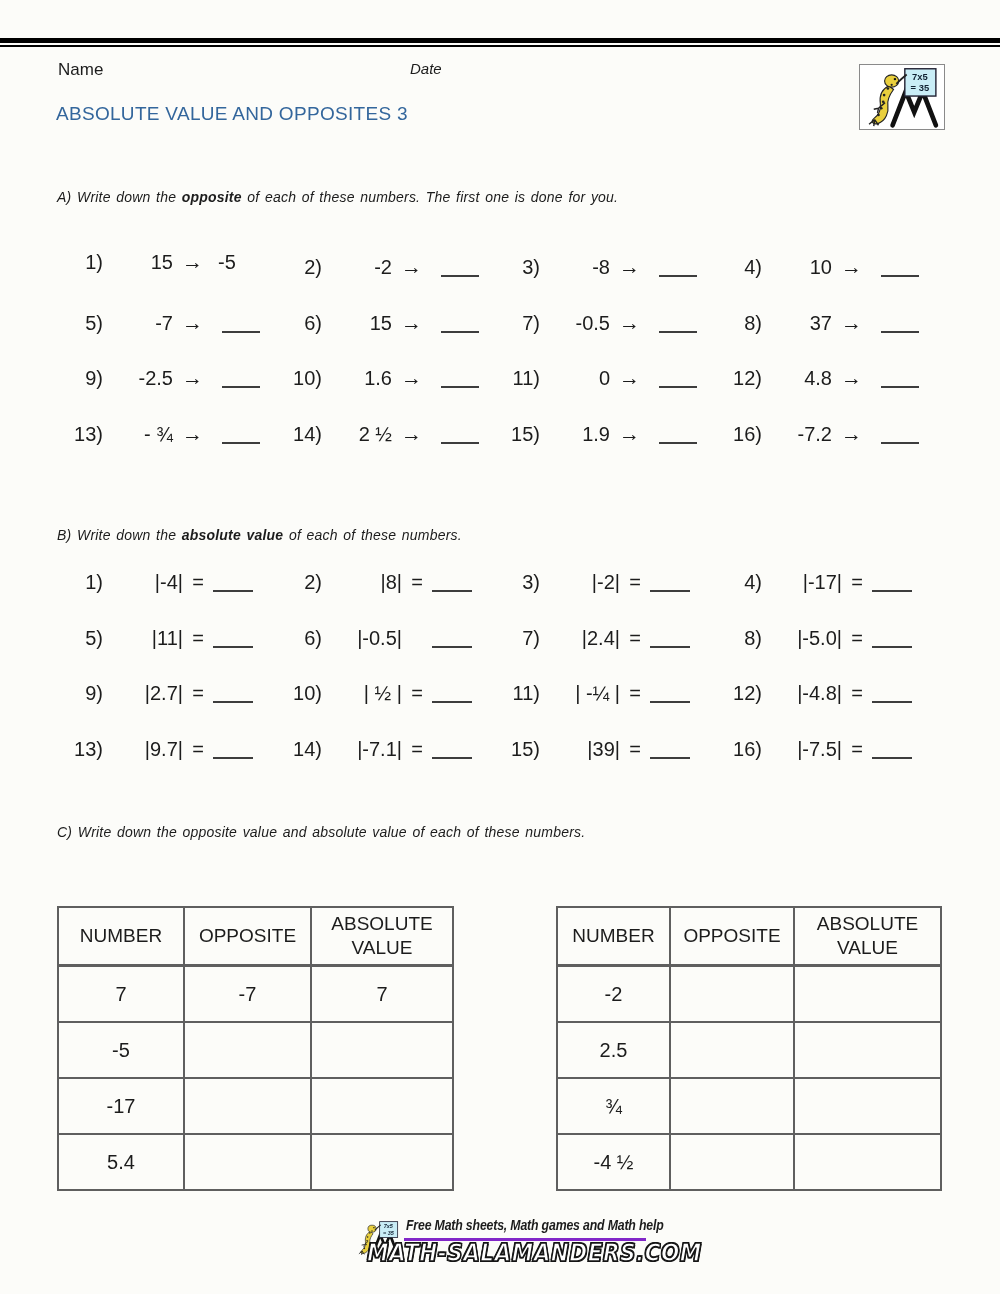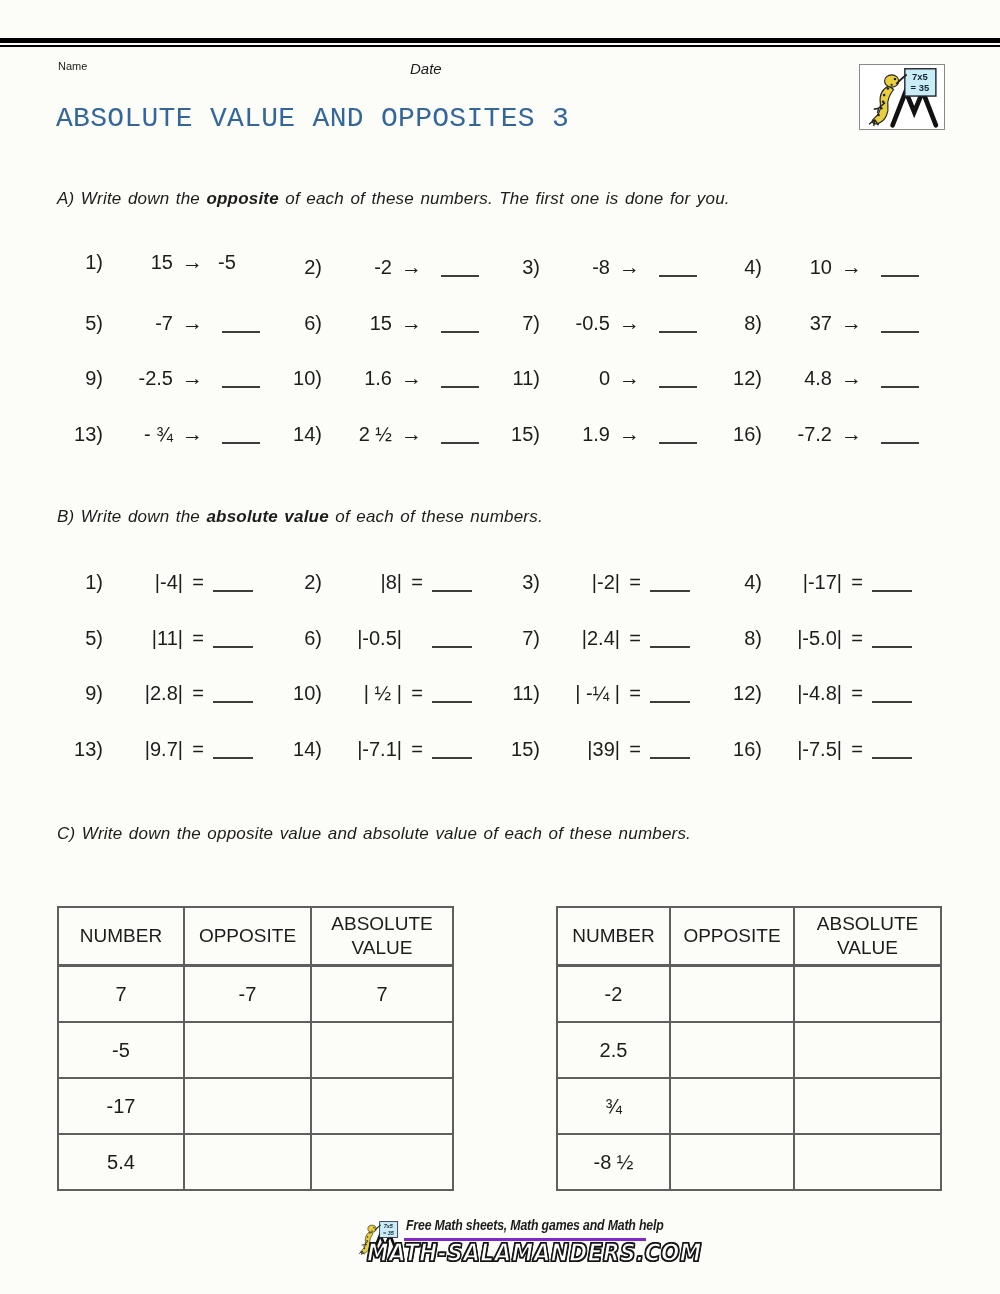--- a/index.html
+++ b/index.html
@@ -6,32 +6,32 @@
   body {
     width:1000px; height:1294px; position:relative;
     background:#fcfcf9; color:#1c1c1c;
     font-family:"Liberation Sans", sans-serif;
     overflow:hidden;
   }
   
   .top-rule { position:absolute; left:0; right:0; top:38px; height:10px;
     background:linear-gradient(#000 0 5px, #fcfcf9 5px 7px, #000 7px 9px, transparent 9px); }
 
-  .name-label { position:absolute; left:58px; top:60px; font-size:11px; }
+  .name-label { position:absolute; left:58px; top:60px; font-size:17px; }
   .date-label { position:absolute; left:410px; top:60px; font-size:15px;font-style:italic; }
 
-  .page-title { position:absolute; left:56px; top:103px; font-family:Liberation Mono, monospace;
-    font-size:28px; letter-spacing:0.3px; white-space:nowrap; }
+  .page-title { position:absolute; left:56px; top:103px; font-family:Liberation Sans, sans-serif;
+    font-size:19px; letter-spacing:0.3px; white-space:nowrap; }
 
   .corner-logo { position:absolute; left:859px; top:64px; width:86px; height:66px;
     background:#fff; border:1px solid #8a8a8a; box-sizing:border-box; }
 
-  .sec-heading { position:absolute; left:57px; font-size:17px; font-style:italic;
+  .sec-heading { position:absolute; left:57px; font-size:14px; font-style:italic;
     letter-spacing:0.2px; word-spacing:1.5px; white-space:nowrap; }
-  .h-a { top:189px; } .h-b { top:507px; } .h-c { top:824px; }
+  .h-a { top:189px; } .h-b { top:527px; } .h-c { top:824px; }
   .sec-heading b { font-weight:700; }
 
   .prob-block { position:absolute; left:56px; width:900px; }
   .blk-a { top:248px; } .blk-b { top:563px; }
   .prob-row { display:grid; grid-template-columns:219px 218px 222px 223px; height:55.5px; }
   .prob { display:flex; align-items:baseline; font-size:20px; line-height:28px; white-space:nowrap; }
   .pnum { width:47px; text-align:right; flex:none; }
   .pval { width:70px; text-align:right; flex:none; }
   .parrow { margin-left:9px; font-weight:700; font-size:21px; flex:none; }
   .pans { margin-left:15px; flex:none; }
@@ -253,21 +253,21 @@
     <div class="prob">
         <span class="pnum">8)</span>
         <span class="bexpr">|-5.0|</span>
         <span class="beq">=</span>
         <span class="pblank bblank"></span>
       </div>
   </div>
   <div class="prob-row">
     <div class="prob">
         <span class="pnum">9)</span>
-        <span class="bexpr">|2.8|</span>
+        <span class="bexpr">|2.7|</span>
         <span class="beq">=</span>
         <span class="pblank bblank"></span>
       </div>
     <div class="prob">
         <span class="pnum">10)</span>
         <span class="bexpr">| ½ |</span>
         <span class="beq">=</span>
         <span class="pblank bblank"></span>
       </div>
     <div class="prob">
@@ -369,21 +369,21 @@
         <td>2.5</td>
         <td></td>
         <td></td>
       </tr>
   <tr>
         <td>¾</td>
         <td></td>
         <td></td>
       </tr>
   <tr>
-        <td>-8 ½</td>
+        <td>-4 ½</td>
         <td></td>
         <td></td>
       </tr>
 </tbody>
   </table>
 
 <div class="footer">
   <div class="footer-inner">
     <svg class="footer-icon" width="48" height="52" viewBox="0 0 88 68">
       <path d="M34 64 L48 28 L57 50 L66 28 L80 64" fill="none" stroke="#111" stroke-width="5" stroke-linecap="round"></path>

